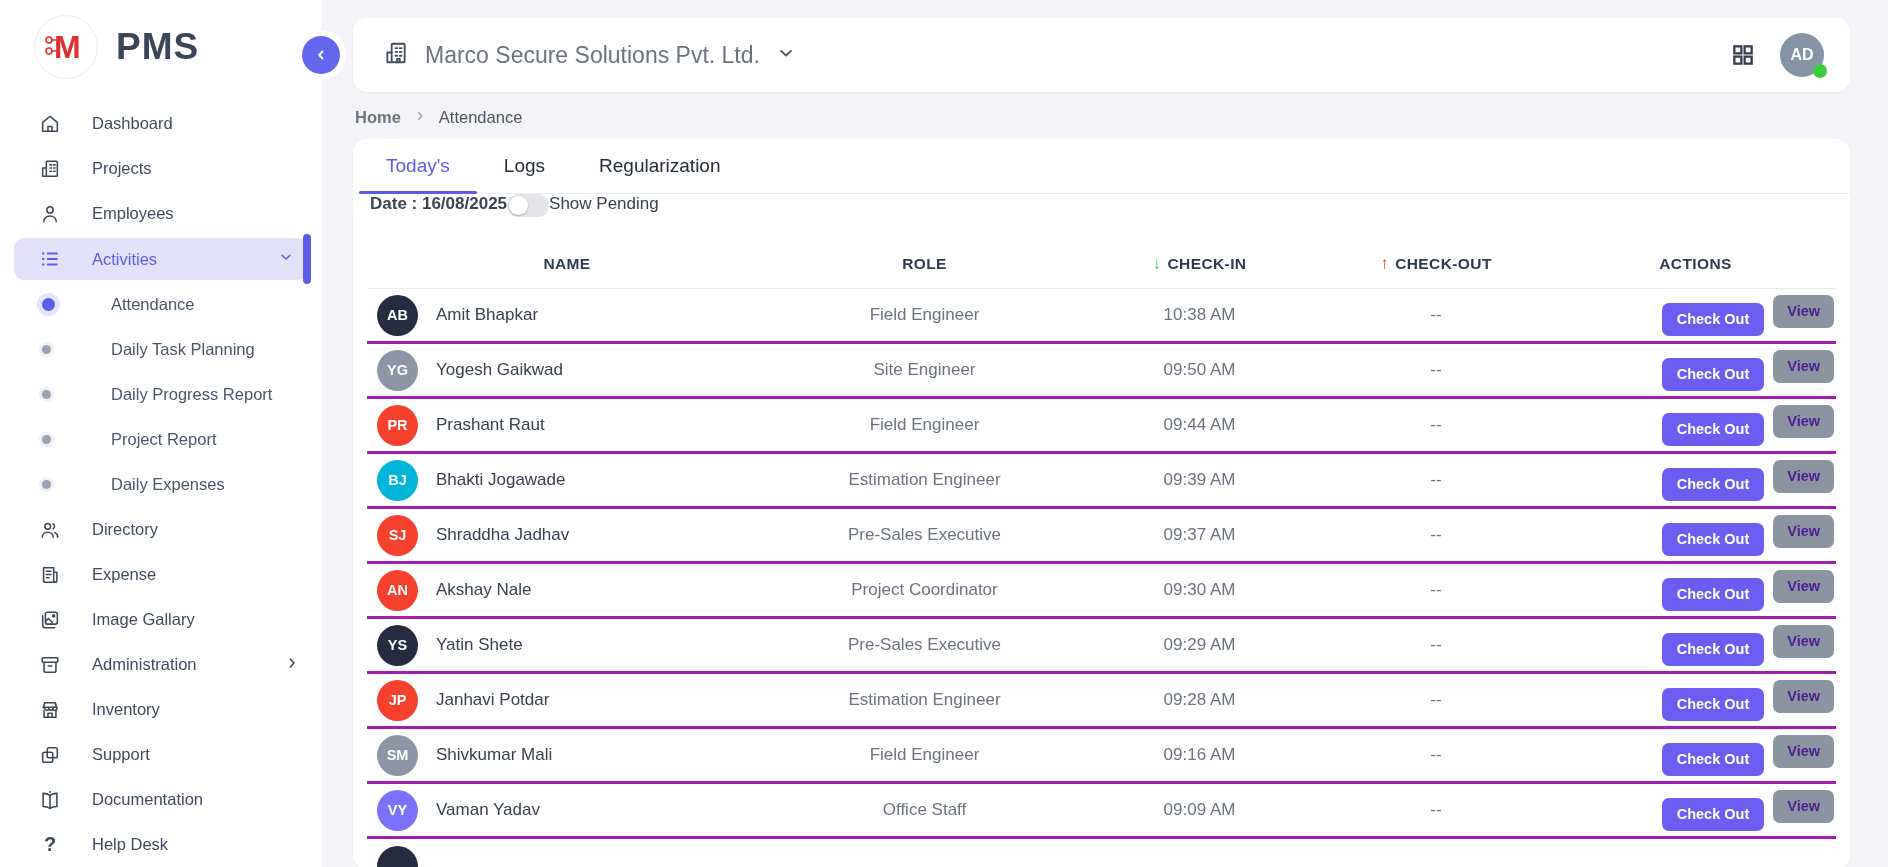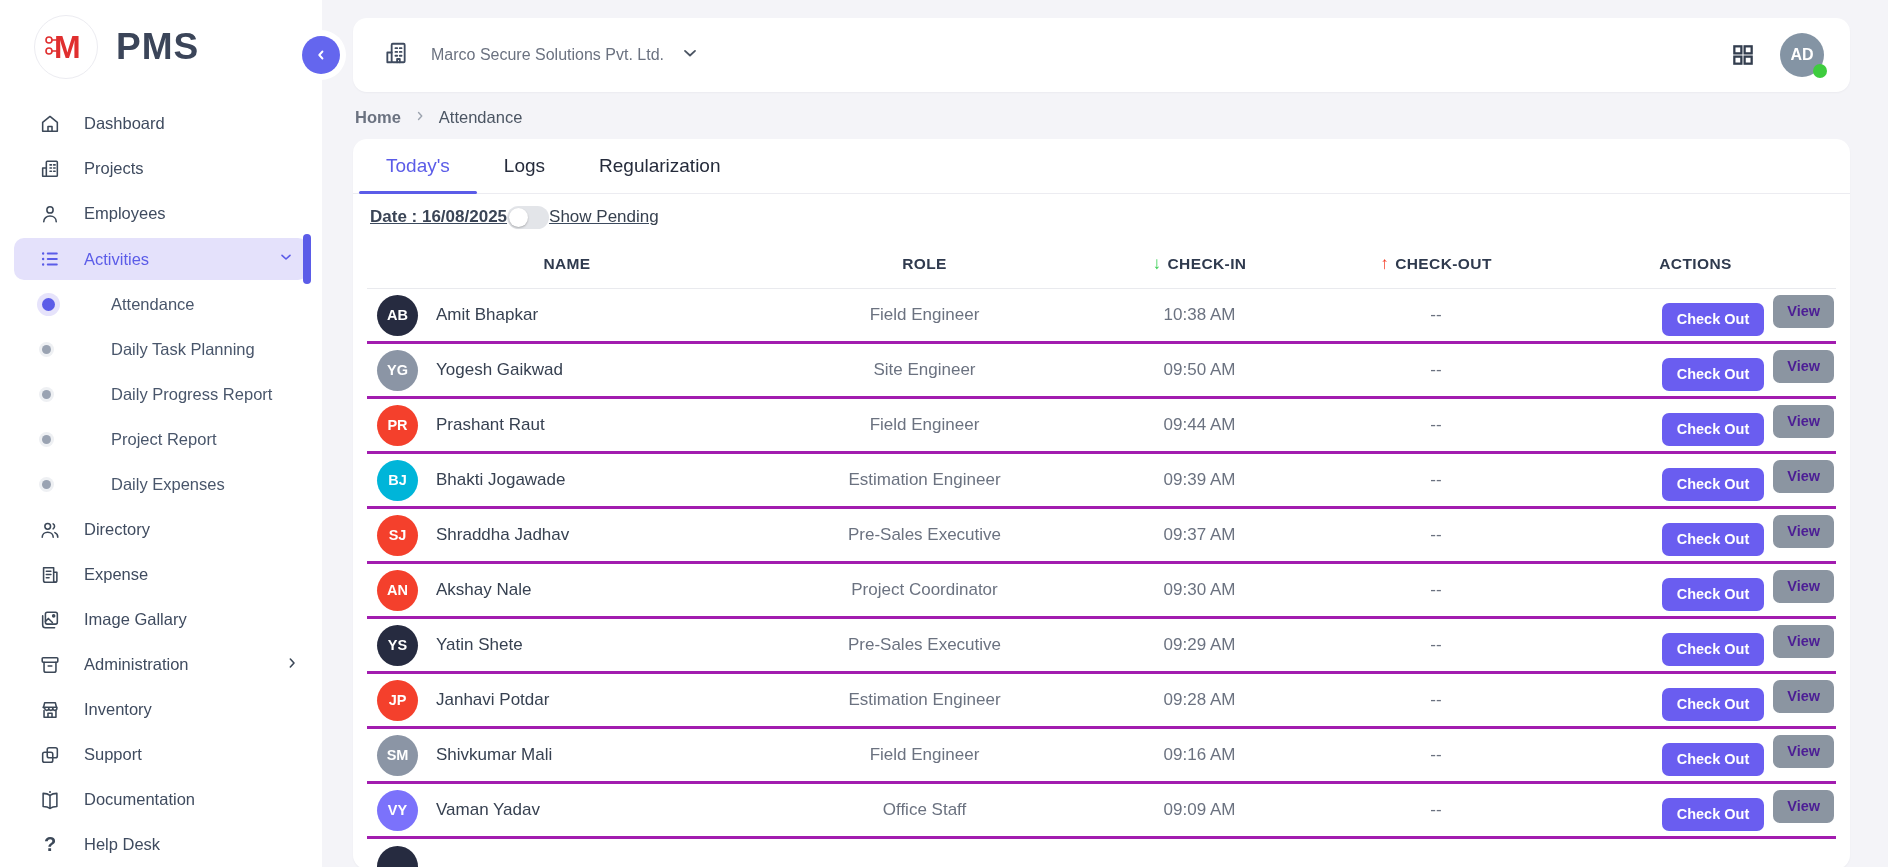--- a/index.html
+++ b/index.html
@@ -7,21 +7,21 @@
     font-family:"Liberation Sans","DejaVu Sans",sans-serif; background:#f4f4f8; color:#3c4a5e; }
   .app { position:relative; width:1888px; height:867px; display:flex; }
 
   
   .sidebar { position:relative; width:322px; height:100%; background:#ffffff; flex:0 0 322px; }
   .logo-row { display:flex; align-items:center; gap:18px; padding:15px 0 10px 34px; }
   .logo-circle { width:64px; height:64px; border-radius:50%; background:#fff;
     border:1px solid #ececf1; display:flex; align-items:center; justify-content:center; }
   .brand { font-size:37px; font-weight:800; color:#3b4559; letter-spacing:1px; }
   .nav { margin-top:12px; }
-  .nav-item { position:relative; height:45px; display:flex; align-items:center; gap:22px;
+  .nav-item { position:relative; height:45px; display:flex; align-items:center; gap:30px;
     padding:0 22px 0 38px; font-size:16.5px; font-weight:500; color:#3f4b5f; cursor:pointer; }
   .nav-item .nicon { width:24px; height:24px; flex:0 0 24px; display:flex; align-items:center; justify-content:center; color:#3c4858; }
   .nav-item.active { margin:2px 14px; padding:0 14px 0 24px; height:42px; border-radius:10px;
     background:#e4e1fb; color:#5b5ce8; }
   .nav-item.active .nicon { color:#5b5ce8; }
   .nav-item .spacer { flex:1; }
   .chev { width:16px; height:16px; }
   .active-bar { position:absolute; right:-3px; width:8px; height:50px; border-radius:5px; background:#5b5ce8; }
   .sub-item { height:45px; display:flex; align-items:center; padding-left:42px; font-size:16.5px; color:#49566b; cursor:pointer; }
   .sub-item .dot { width:9px; height:9px; border-radius:50%; background:#9aa3b2; box-shadow:0 0 0 3px #eef0f3; margin-right:60px; }
@@ -30,39 +30,39 @@
   
   .collapse-btn { position:absolute; left:302px; top:36px; width:38px; height:38px; border-radius:50%;
     background:#6466ee; color:#fff; border:none; box-shadow:0 0 0 6px #ffffff; z-index:20;
     display:flex; align-items:center; justify-content:center; cursor:pointer; }
 
   
   .main { flex:1; padding:18px 38px 0 31px; }
   .topbar { height:74px; background:#fff; border-radius:14px; display:flex; align-items:center;
     padding:0 26px 0 30px; box-shadow:0 1px 2px rgba(16,24,40,.04); }
   .company { display:flex; align-items:center; gap:16px; cursor:pointer; }
-  .company-name { font-size:16px; font-weight:500; color:#6b7280;margin-left:6px; }
+  .company-name { font-size:23px; font-weight:500; color:#6b7280; }
   .topbar-right { margin-left:auto; display:flex; align-items:center; gap:24px; }
   .grid-btn { background:none; border:none; cursor:pointer; color:#323d4e; display:flex; }
   .user-avatar { position:relative; width:44px; height:44px; border-radius:50%; background:#8494a4;
     color:#fff; font-weight:700; font-size:16px; display:flex; align-items:center; justify-content:center; cursor:pointer; }
   .status-dot { position:absolute; right:-3px; bottom:-1px; width:14px; height:14px; border-radius:50%; background:#3ecc3e; }
 
   .breadcrumb { display:flex; align-items:center; gap:12px; margin:16px 0 12px 2px; font-size:16.5px; }
   .bc-home { color:#6b7280; cursor:pointer;font-weight:bold; }
   .bc-sep { color:#9ca3af; font-size:14px; }
   .bc-current { color:#4b5563; }
 
   .content-card { background:#fff; border-radius:14px; height:730px; box-shadow:0 1px 2px rgba(16,24,40,.04); overflow:hidden; }
   .tabs { display:flex; align-items:stretch; height:55px; border-bottom:1px solid #ececf1; padding-left:6px; }
   .tab { display:flex; align-items:center; padding:0 27px; font-size:19px; color:#252b3b; cursor:pointer; position:relative; }
   .tab.active { color:#5b5ce8; }
   .tab.active::after { content:""; position:absolute; left:0; right:0; bottom:-1px; height:3px; background:#5b5ce8; border-radius:2px; }
 
-  .filter-row { display:flex; align-items:center; gap:0; height:46px; padding-left:17px;text-decoration:underline; }
+  .filter-row { display:flex; align-items:flex-start; gap:0; height:46px; padding-left:17px; }
   .date-label { font-size:17px; font-weight:700; color:#3b4556; }
   .toggle { width:42px; height:23px; border-radius:12px; background:#e3e5e9; position:relative; border:none; cursor:pointer; }
   .toggle::after { content:""; position:absolute; left:2px; top:2px; width:19px; height:19px; border-radius:50%;
     background:#fff; box-shadow:0 1px 2px rgba(0,0,0,.25); }
   .toggle-label { font-size:17px; color:#37414f; }
 
   .table { padding:0 14px; }
   .thead, .trow { display:grid; grid-template-columns:400px 315px 235px 238px 1fr; align-items:center; }
   .thead { height:49px; border-bottom:1px solid #e9eaee; }
   .th { font-size:15.5px; font-weight:700; color:#2f3a4e; letter-spacing:.4px; text-align:center;

